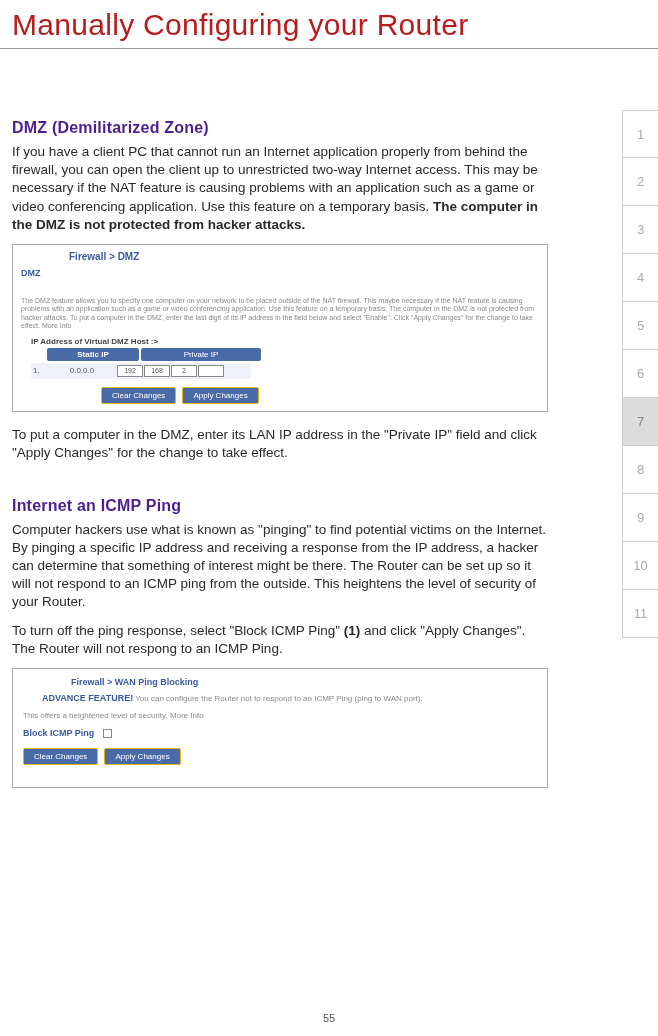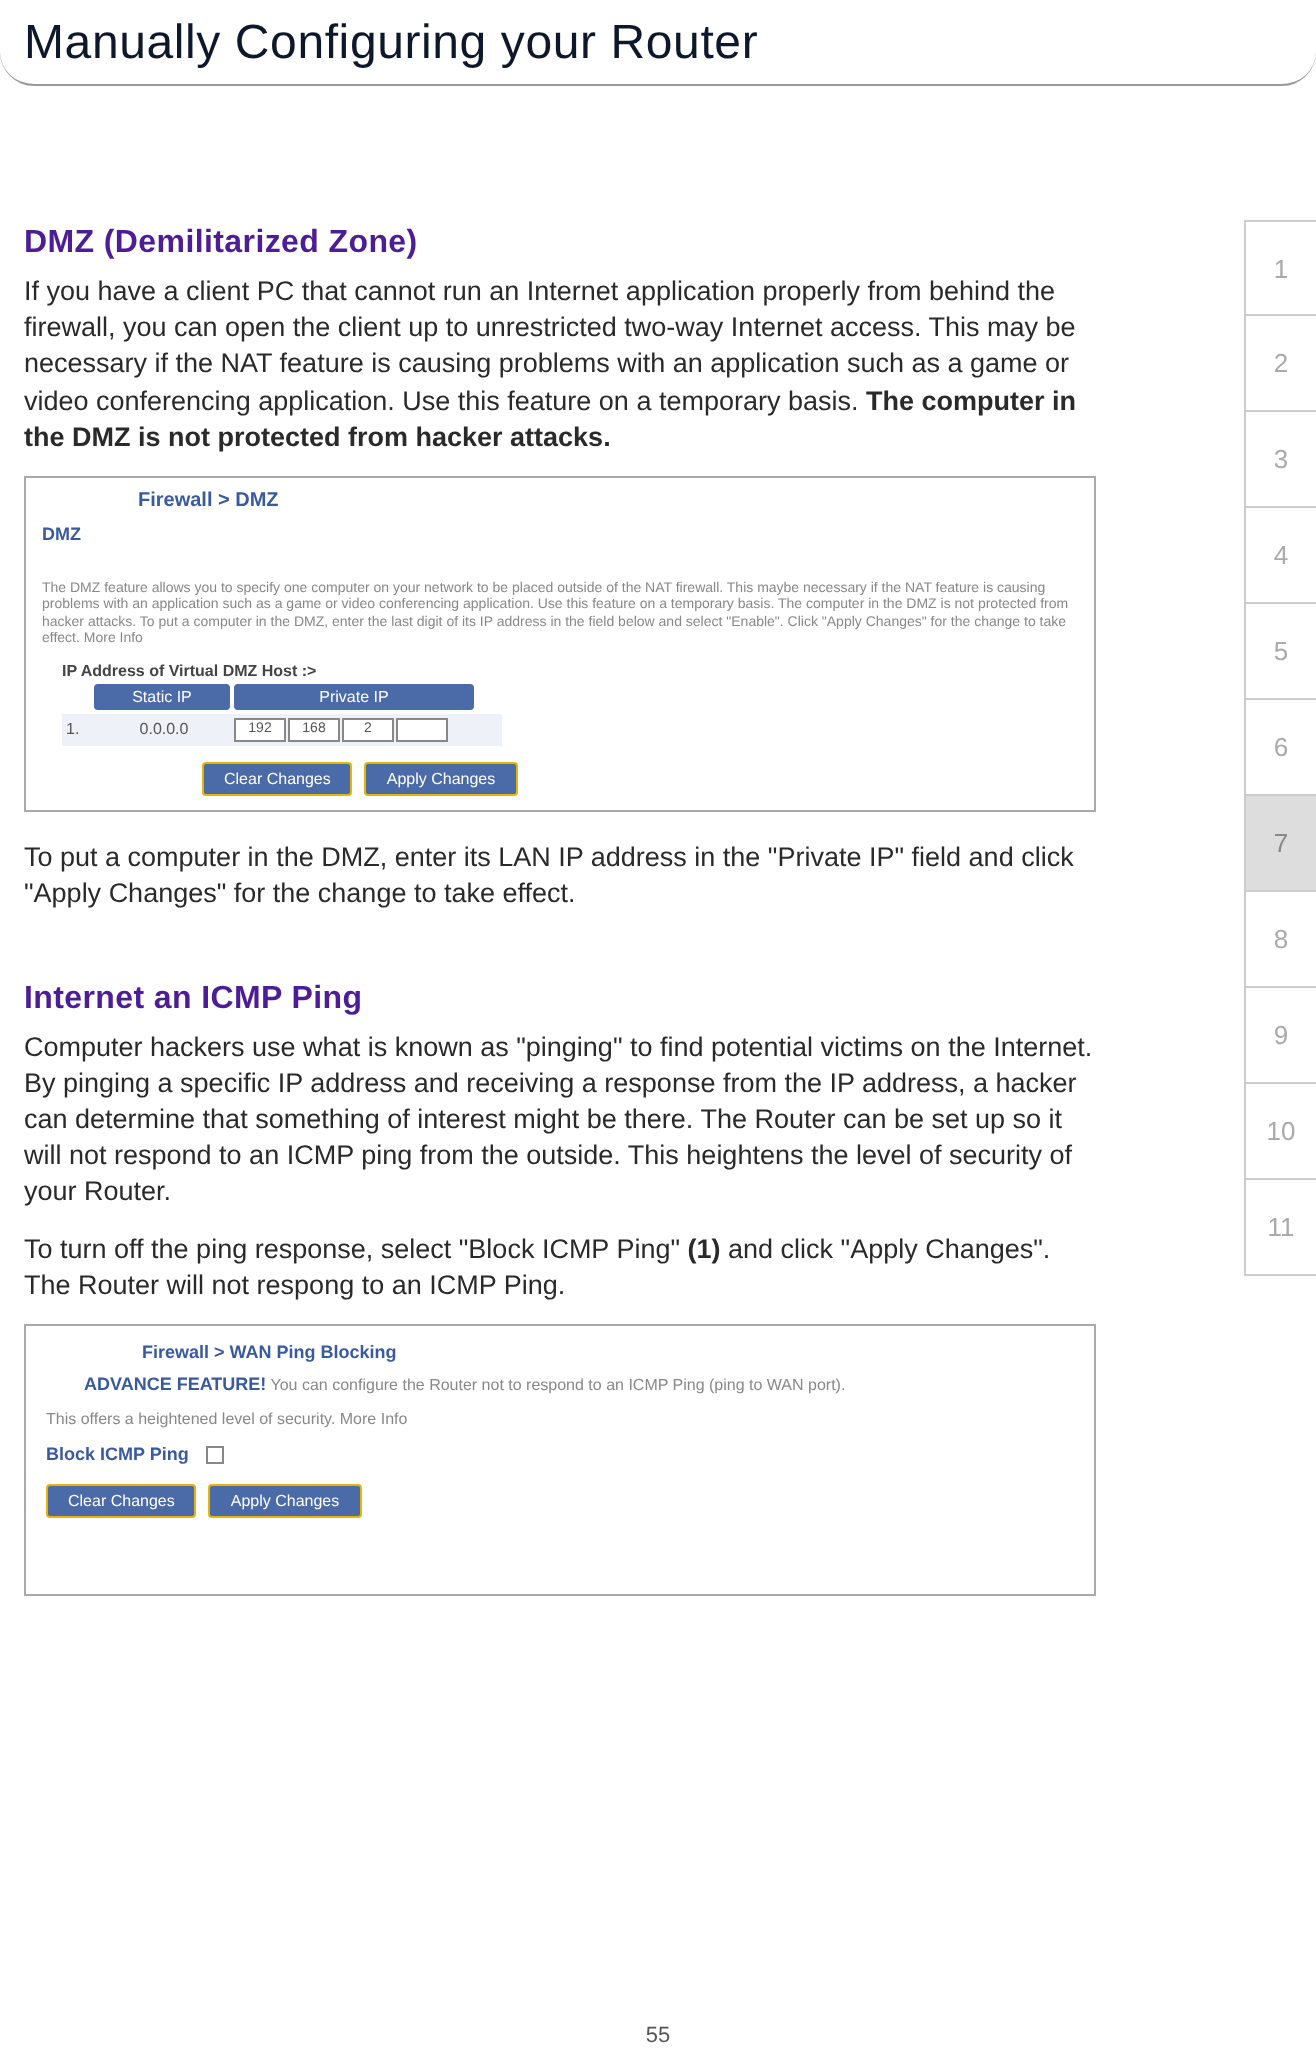--- a/index.html
+++ b/index.html
@@ -9,27 +9,26 @@
   }
   body {
     font-family: Arial, Helvetica, sans-serif;
     width: 658px;
     height: 1036px;
     background: #ffffff;
     position: relative;
     color: #333;
   }
   .page-title {
-    font-size: 24px;
-    color: #0f172a;
+    font-size: 30px;
+    color: #b91c1c;
     font-weight: 300;
     padding: 8px 0 6px 12px;
     border-bottom: 1px solid #999;
     letter-spacing: 0.3px;
-    border-radius: 17px;
   }
   .content {
     padding: 70px 50px 0 12px;
     width: 598px;
   }
   .section-heading {
     font-size: 16px;
     font-weight: bold;
     color: #4c1d95;
     margin-bottom: 6px;
@@ -87,21 +86,21 @@
     gap: 2px;
   }
   .dmz-hcell {
     background: #4a6aa8;
     color: #fff;
     font-size: 8px;
     text-align: center;
     padding: 2px 0;
     border-radius: 2px;
   }
-  .dmz-hcell.static { width: 68px; }
+  .dmz-hcell.static { width: 92px; font-weight: bold; }
   .dmz-hcell.private { width: 120px; }
   .dmz-row {
     display: flex;
     align-items: center;
     gap: 2px;
     margin-top: 2px;
     background: #eef2f8;
     width: 220px;
     padding: 2px 2px;
   }
@@ -137,21 +136,21 @@
   }
   .shot-btn {
     background: #4a6aa8;
     color: #fff;
     font-size: 8px;
     padding: 3px 10px;
     border-radius: 2px;
     border: 1px solid #eab308;
   }
   .shot-wan {
-    height: 136px;
+    height: 120px;
     padding: 8px 10px;
   }
   .wan-line {
     font-size: 8px;
     color: #888;
     margin-bottom: 8px;
   }
   .wan-line b { color: #3a5aa0; font-size: 9px; margin-left: 19px; }
   .wan-block {
     font-size: 9px;

